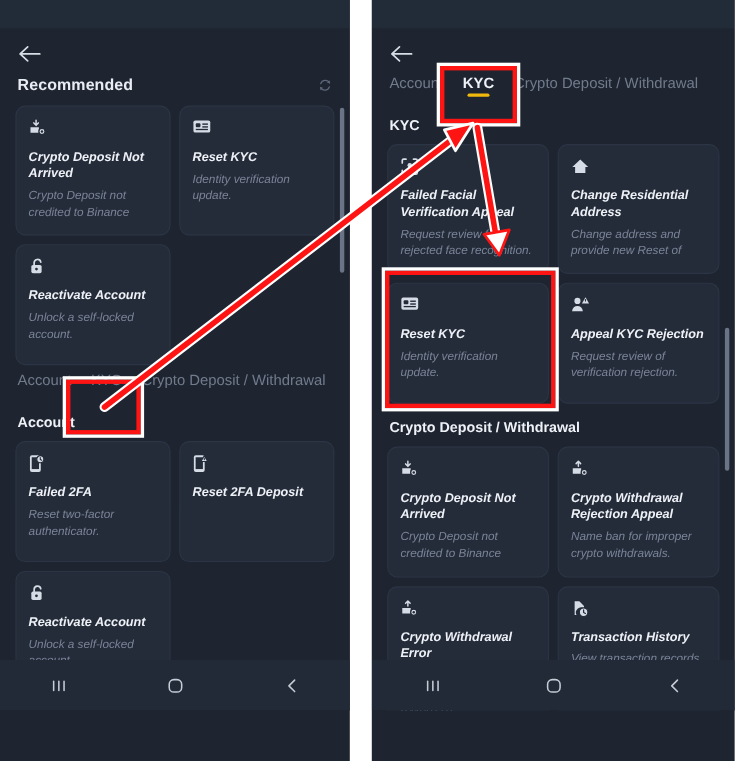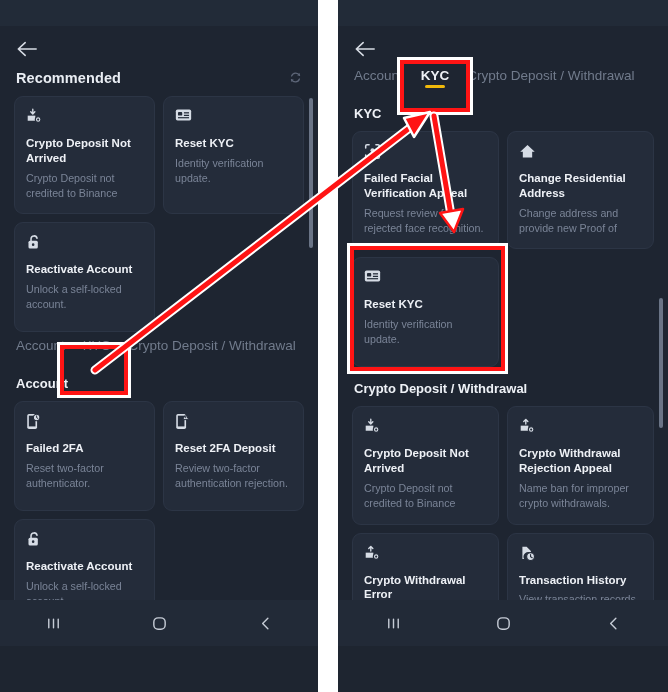--- a/index.html
+++ b/index.html
@@ -57,21 +57,21 @@
   .tab { color: #717b8c; font-size: 13.5px; position: relative; padding-bottom: 5px; }
   .tab.active { color: #eef1f6; font-weight: bold; }
   .tab .underline {
     position:absolute; left:50%; transform:translateX(-50%);
     bottom: 0; width: 20px; height: 3px; border-radius: 2px; background: #f0b90b;
   }
 
   
   .grid {
     display: grid; grid-template-columns: 1fr 1fr;
-    gap: 8px; padding: 8px 14px 0 14px;
+    gap: 8px; padding: 8px 14px 0 14px; font-style: italic;
   }
   .card {
     background: #242c3a;
     border: 1px solid #2c3545;
     border-radius: 9px;
     padding: 11px 11px 12px 11px;
     min-height: 110px;
   }
   .card .icon { color: #d6dce5; margin-bottom: 11px; display:block; height: 17px; }
   .card .ttl {
@@ -182,21 +182,20 @@
             <div class="sub">Reset two-factor authenticator.</div>
           </div>
           <div class="card">
             <span class="icon"><svg width="15" height="17" viewBox="0 0 16 19">
                 <rect x="1" y="1" width="11" height="17" rx="2" fill="#d6dce5"></rect>
                 <rect x="2.8" y="3" width="7.4" height="12" fill="#242c3a"></rect>
                 <path d="M11.6 1.5 15 7.4H8.2Z" fill="#d6dce5" stroke="#242c3a" stroke-width="1.1" stroke-linejoin="round"></path>
                 <path d="M11.6 3.8v1.6" stroke="#242c3a" stroke-width="1.1" stroke-linecap="round"></path>
               </svg></span>
             <div class="ttl">Reset 2FA Deposit</div>
-            <div class="sub">Review two-factor authentication rejection.</div>
           </div>
           <div class="card">
             <span class="icon"><svg width="16" height="17" viewBox="0 0 18 20">
                 <path d="M5.5 8V5.6A3.6 3.6 0 0 1 12.6 5" stroke="#d6dce5" stroke-width="1.8" fill="none" stroke-linecap="round"></path>
                 <rect x="2.5" y="8" width="11" height="9" rx="1.8" fill="#d6dce5"></rect>
                 <circle cx="8" cy="12.5" r="1.5" fill="#242c3a"></circle>
               </svg></span>
             <div class="ttl">Reactivate Account</div>
             <div class="sub">Unlock a self-locked account.</div>
           </div>
@@ -254,33 +253,43 @@
                 <path d="M5.8 15c.8-2.2 2.4-3.2 4.2-3.2s3.4 1 4.2 3.2Z" fill="#d6dce5"></path>
               </svg></span>
             <div class="ttl">Failed Facial Verification Appeal</div>
             <div class="sub">Request review for rejected face recognition.</div>
           </div>
           <div class="card">
             <span class="icon"><svg width="17" height="16" viewBox="0 0 20 18">
                 <path d="M10 2 L18.5 10 H15.5 V16.5 H4.5 V10 H1.5 Z" fill="#d6dce5"></path>
               </svg></span>
             <div class="ttl">Change Residential Address</div>
-            <div class="sub">Change address and provide new Proof of</div>
+            <div class="sub">Change address and provide new Reset of</div>
           </div>
           <div class="card">
             <span class="icon"><svg width="17" height="14" viewBox="0 0 20 15">
                 <rect x="1" y="1" width="18" height="13" rx="2" fill="#d6dce5"></rect>
                 <rect x="3.5" y="4" width="5" height="4.2" rx="1" fill="#242c3a"></rect>
                 <rect x="10.5" y="4.2" width="6" height="1.5" fill="#242c3a"></rect>
                 <rect x="10.5" y="7.2" width="6" height="1.5" fill="#242c3a"></rect>
                 <rect x="3.5" y="10" width="13" height="1.4" fill="#242c3a"></rect>
               </svg></span>
             <div class="ttl">Reset KYC</div>
             <div class="sub">Identity verification update.</div>
           </div>
+          <div class="card">
+            <span class="icon"><svg width="17" height="16" viewBox="0 0 20 18">
+                <circle cx="7" cy="5" r="3.3" fill="#d6dce5"></circle>
+                <path d="M1.2 16c.4-3.6 2.9-5.6 5.8-5.6s5.4 2 5.8 5.6Z" fill="#d6dce5"></path>
+                <path d="M15.6 1 19.4 7.6H11.8Z" fill="#d6dce5"></path>
+                <path d="M15.6 3.4v1.7" stroke="#242c3a" stroke-width="1.2" stroke-linecap="round"></path>
+              </svg></span>
+            <div class="ttl">Appeal KYC Rejection</div>
+            <div class="sub">Request review of verification rejection.</div>
+          </div>
         </div>
 
       <div class="grp-title">Crypto Deposit / Withdrawal</div>
       <div class="grid" id="right-crypto">
           <div class="card">
             <span class="icon"><svg width="17" height="17" viewBox="0 0 20 20">
                 <path d="M8 1.5v5M5.6 4.4 8 7 10.4 4.4" stroke="#d6dce5" stroke-width="1.6" fill="none" stroke-linecap="round" stroke-linejoin="round"></path>
                 <path d="M2 9h9v6H2z" fill="#d6dce5"></path>
                 <circle cx="14.3" cy="13.6" r="3.3" fill="#d6dce5" stroke="#242c3a" stroke-width="1.4"></circle>
                 <circle cx="14.3" cy="13.6" r="1.3" fill="#242c3a"></circle>

